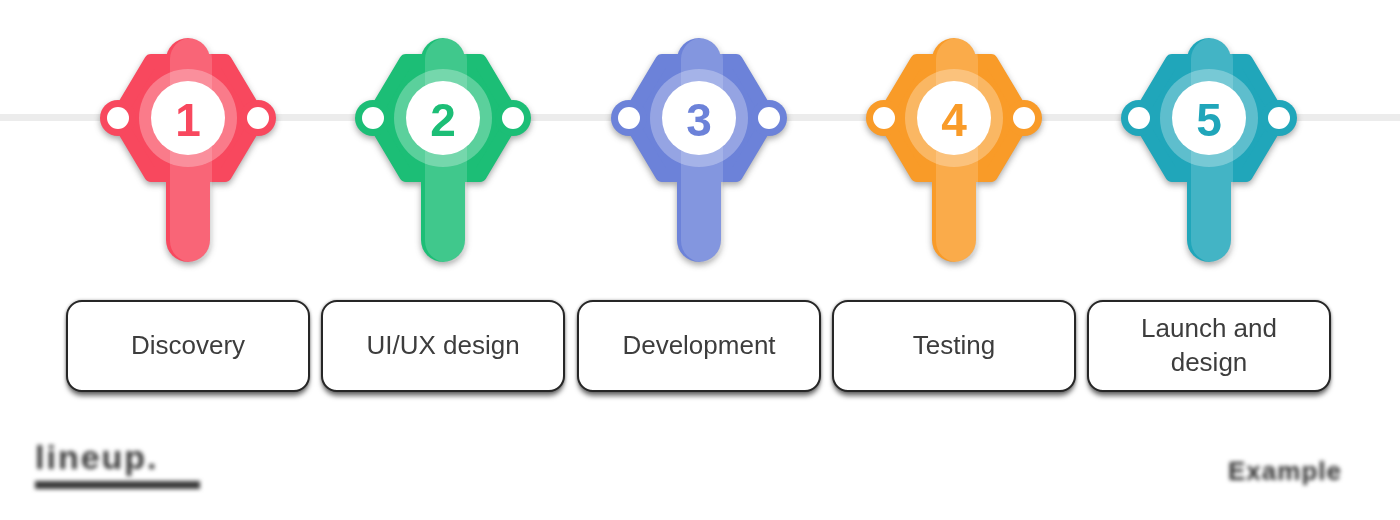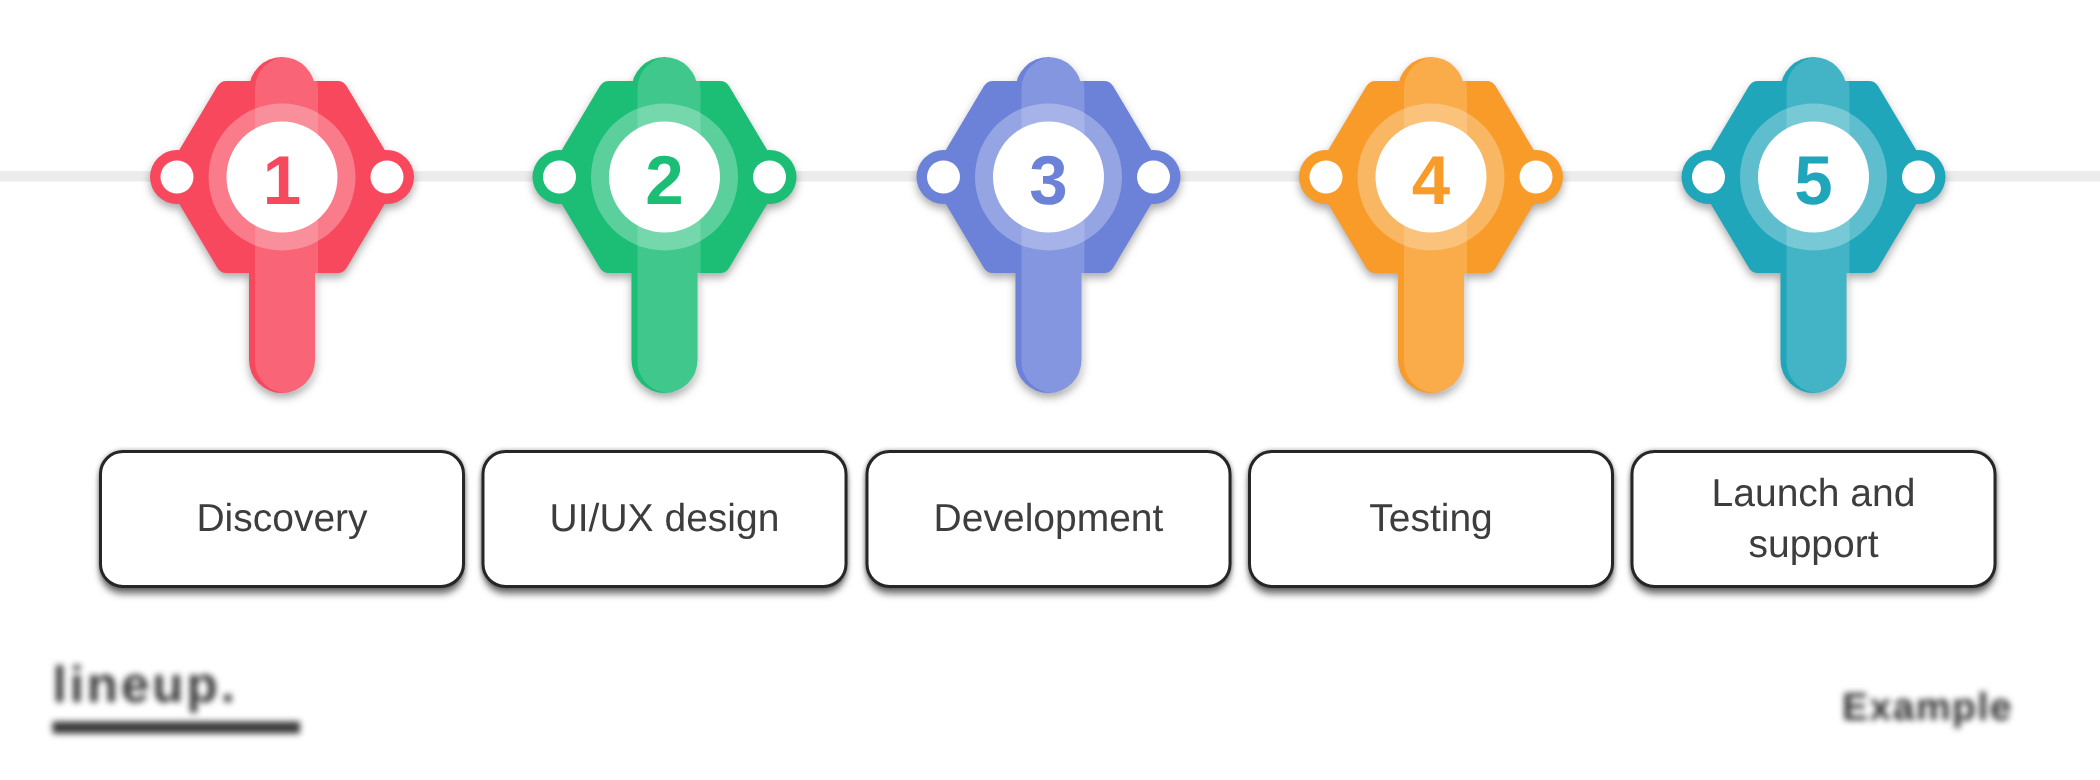--- a/index.html
+++ b/index.html
@@ -128,21 +128,21 @@
       <circle cx="20" cy="90" r="18" fill="#20A6BA"></circle>
       <circle cx="160" cy="90" r="18" fill="#20A6BA"></circle>
       <rect x="72" y="10" width="42" height="224" rx="21" fill="#FFFFFF" opacity="0.16"></rect>
       <circle cx="90" cy="90" r="49" fill="#FFFFFF" opacity="0.28"></circle>
       <circle cx="90" cy="90" r="37" fill="#FFFFFF"></circle>
       <circle cx="20" cy="90" r="11" fill="#FFFFFF"></circle>
       <circle cx="160" cy="90" r="11" fill="#FFFFFF"></circle>
       <text class="marker-number" x="90" y="90" text-anchor="middle" dominant-baseline="central" dy="2" fill="#20A6BA">5</text>
     </svg>
     <div class="label-card">
-      <div class="label-text">Launch and support</div>
+      <div class="label-text">Launch and design</div>
     </div>
   </div>
 </div>
 
   <div class="footer-brand">
     <div class="brand-text">lineup.</div>
     <div class="brand-underline"></div>
   </div>
 
   <div class="footer-attribution">Example</div>

